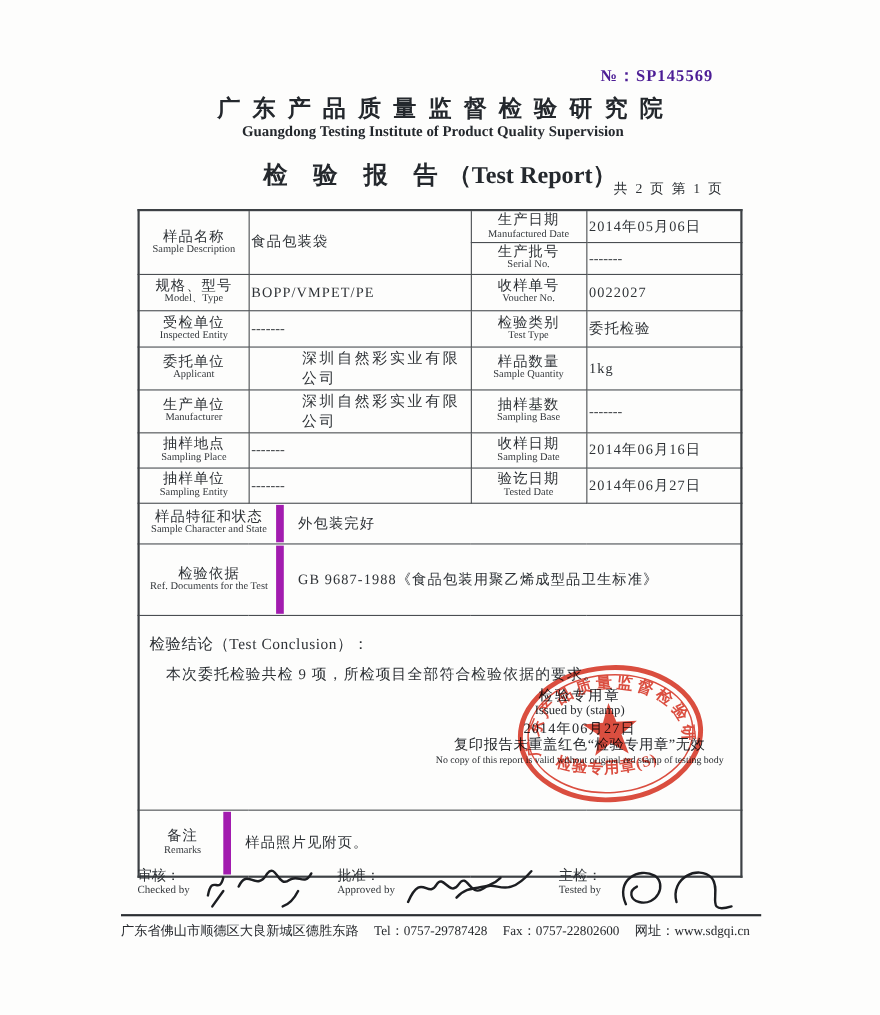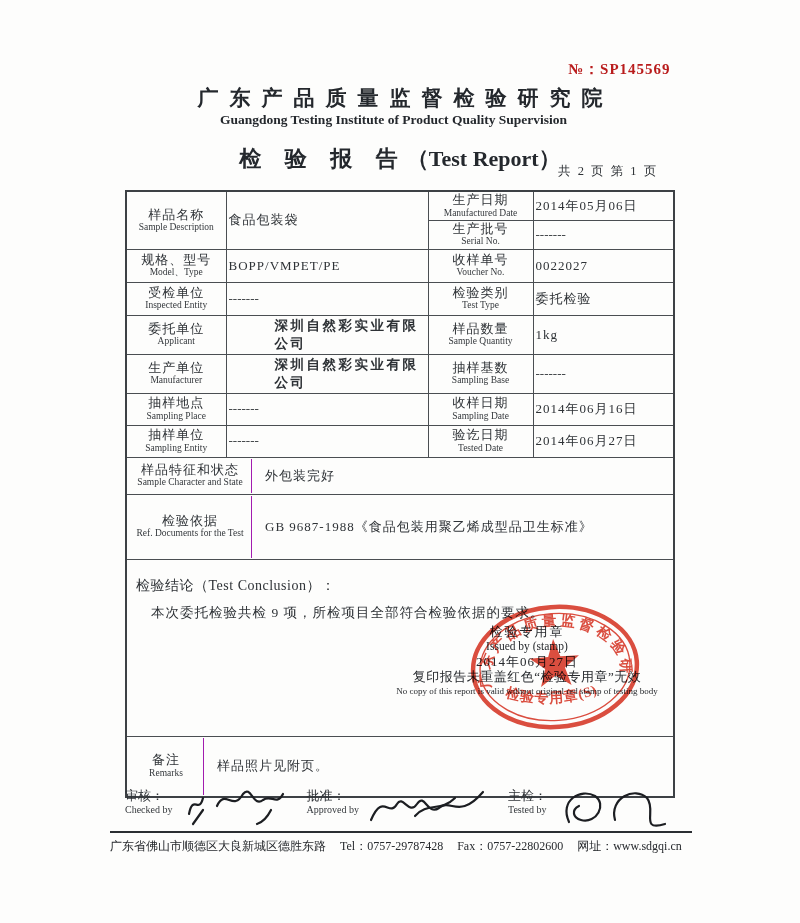--- a/index.html
+++ b/index.html
@@ -8,22 +8,22 @@
     background:#f2f2f0;
     font-family:"Liberation Serif","DejaVu Serif",serif;
     color:#2e3236;
   }
   .page{
     position:relative;width:800px;height:923px;
     background:#fdfdfc;overflow:hidden;
   }
   
   .report-no{
-    position:absolute;top:60px;left:568px;
-    font-size:15px;font-weight:bold;letter-spacing:1px;color:#b91c1c;
+    position:absolute;top:60px;left:546px;
+    font-size:15px;font-weight:bold;letter-spacing:1px;color:#4c1d95;
   }
   .institute-cn{
     position:absolute;top:84px;left:0;width:800px;text-align:center;
     font-size:21px;font-weight:bold;letter-spacing:11px;text-indent:11px;color:#24282d;
   }
   .institute-en{
     position:absolute;top:112px;left:0;width:787px;text-align:center;
     font-size:13.5px;font-weight:bold;color:#24282d;
     font-family:"Liberation Serif","DejaVu Serif",serif;
   }
@@ -43,27 +43,27 @@
     border:2px solid #3d4145;
   }
   table.report td{
     border:1px solid #4a4e52;
     padding:1px 2px;vertical-align:middle;
   }
   .lbl{text-align:center;line-height:1.12;}
   .lbl .cn{font-size:13px;display:block;letter-spacing:1px;}
   .lbl .en{font-size:9.5px;display:block;color:#34383c;}
   .val{text-align:left;font-size:13px;letter-spacing:1px;}
-  .val.company{letter-spacing:2.5px;font-weight:bold;font-size:13.5px;padding-left:48px;}
+  .val.company{letter-spacing:2.5px;font-weight:normal;font-size:13.5px;padding-left:48px;}
   .dash{letter-spacing:0;color:#3a3e42;}
   
   td.widecell{padding:0;}
   .wide{display:flex;align-items:stretch;height:100%;}
   .wlbl{
-    width:122px;border-right:1px solid #a21caf;
+    width:122px;border-right:7px solid #a21caf;
     display:flex;flex-direction:column;justify-content:center;
     text-align:center;line-height:1.12;flex:none;
   }
   .wlbl .cn{font-size:13px;letter-spacing:1px;}
   .wlbl .en{font-size:9.5px;color:#34383c;}
   .wlbl.narrow{width:74px;}
   .wval{flex:1;display:flex;align-items:center;padding-left:13px;font-size:13px;letter-spacing:1px;}
   
   td.conclusion{position:relative;vertical-align:top;padding:0;}
   .conc-title{

